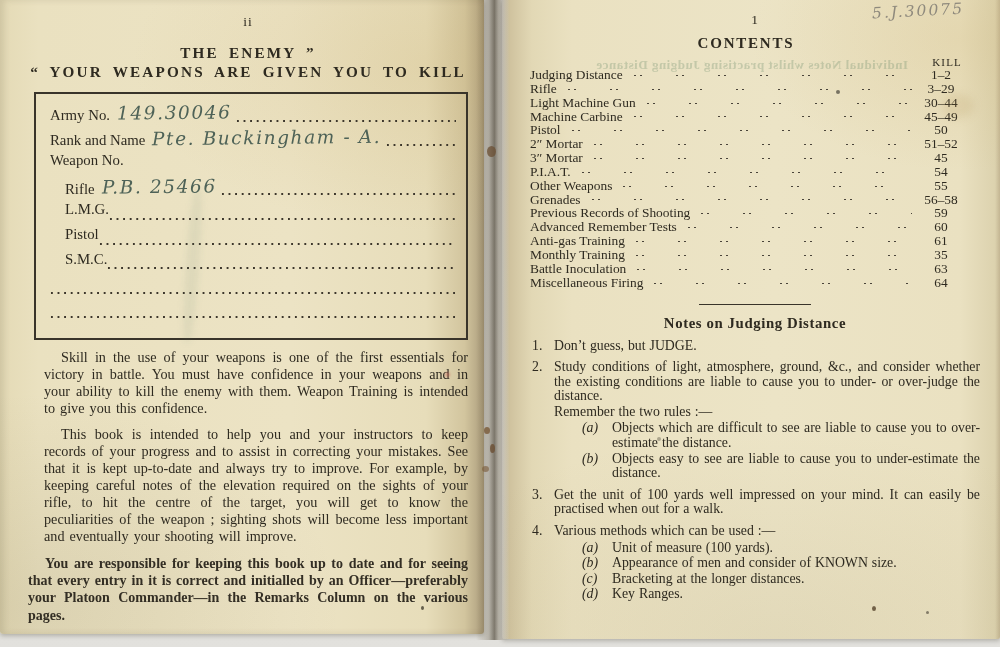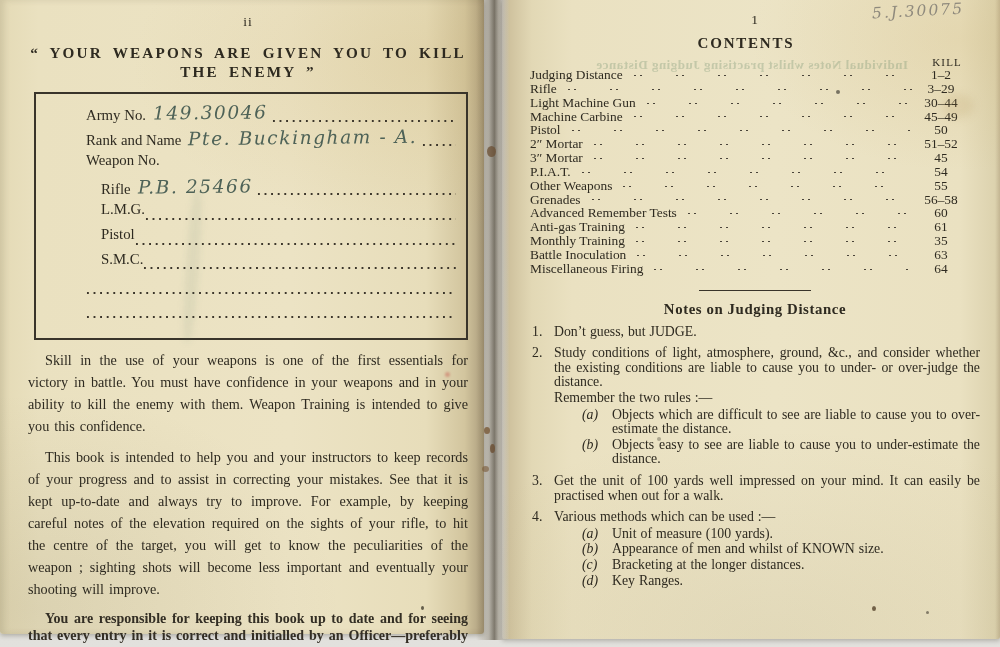--- a/index.html
+++ b/index.html
@@ -40,33 +40,33 @@
   .lp-inner{position:relative;padding:14px 10px 0 28px;width:440px;}
   .folio{text-align:center;font-size:13.5px;letter-spacing:1px;}
   .lp-title{margin-top:13px;text-align:center;font-weight:bold;font-size:15.2px;
     letter-spacing:2.2px;word-spacing:4px;line-height:19px;}
   .formbox{
     margin:11px 0 0 6px;border:2px solid #39342a;
     padding:9px 10px 13px 14px;height:222px;box-sizing:content-box;
   }
   .form-row{display:flex;align-items:baseline;height:24.6px;font-size:14.8px;position:relative;}
   .form-row.indent{padding-left:15px;}
-  .flabel{white-space:nowrap;margin-left:36px;}
+  .flabel{white-space:nowrap;}
   .hand{
     font-family:"DejaVu Serif","Liberation Serif",serif;font-style:italic;
     color:#4e6257;font-size:18.5px;letter-spacing:1.6px;white-space:nowrap;
     position:relative;top:-1px;margin:0 5px 0 7px;transform:rotate(-0.6deg);z-index:2;
   }
   .fleader{
     flex:1;min-width:0;align-self:stretch;
     background-image:radial-gradient(circle 1.05px at 2px 50%, #3c362b 97%, transparent);
     background-size:6.6px 4px;background-repeat:repeat-x;background-position:left bottom 5px;
   }
   .paras p{
-    margin:9px 0 0 0;font-size:14.2px;line-height:22px;text-align:justify;
+    margin:9px 0 0 16px;font-size:14.2px;line-height:17px;text-align:justify;
     text-indent:17px;word-spacing:1.5px;
   }
   .boldpara{
     margin-top:10px;font-weight:bold;font-size:14px;line-height:17.2px;
     text-align:justify;text-indent:17px;word-spacing:1px;color:#332e24;
   }
 
   
   .rp-inner{position:relative;padding:12px 20px 0 28px;width:450px;}
   .pencil{
@@ -120,22 +120,22 @@
 </style>
 </head>
 <body>
 
 <div class="scene">
 
   <div class="page page-left">
     <div class="lp-inner">
       <div class="folio">ii</div>
       <div class="lp-title">
+        <div>THE ENEMY ”</div>
         <div>“ YOUR WEAPONS ARE GIVEN YOU TO KILL</div>
-        <div>THE ENEMY ”</div>
       </div>
       <div class="formbox">
   <div class="form-row">
     <span class="flabel">Army No.</span>
     <span class="hand">149.30046</span>
     <span class="fleader"></span>
   </div>
 
   <div class="form-row">
     <span class="flabel">Rank and Name</span>
@@ -256,20 +256,25 @@
     <span class="c-leader"></span>
     <span class="c-page">55</span>
   </div>
 
   <div class="c-row">
     <span class="c-label">Grenades</span>
     <span class="c-leader"></span>
     <span class="c-page">56–58</span>
   </div>
 
+  <div class="c-row">
+    <span class="c-label">Previous Records of Shooting</span>
+    <span class="c-leader"></span>
+    <span class="c-page">59</span>
+  </div>
 
   <div class="c-row">
     <span class="c-label">Advanced Remember Tests</span>
     <span class="c-leader"></span>
     <span class="c-page">60</span>
   </div>
 
   <div class="c-row">
     <span class="c-label">Anti-gas Training</span>
     <span class="c-leader"></span>
@@ -334,21 +339,21 @@
     <span class="n-text">Various methods which can be used :—</span>
     
     <div class="n-subs">
   <div class="subnote">
     <span class="s-num">(a)</span>
     <span class="s-text">Unit of measure (100 yards).</span>
   </div>
 
   <div class="subnote">
     <span class="s-num">(b)</span>
-    <span class="s-text">Appearance of men and whilst of KNOWN size.</span>
+    <span class="s-text">Appearance of men and consider of KNOWN size.</span>
   </div>
 
   <div class="subnote">
     <span class="s-num">(c)</span>
     <span class="s-text">Bracketing at the longer distances.</span>
   </div>
 
   <div class="subnote">
     <span class="s-num">(d)</span>
     <span class="s-text">Key Ranges.</span>

